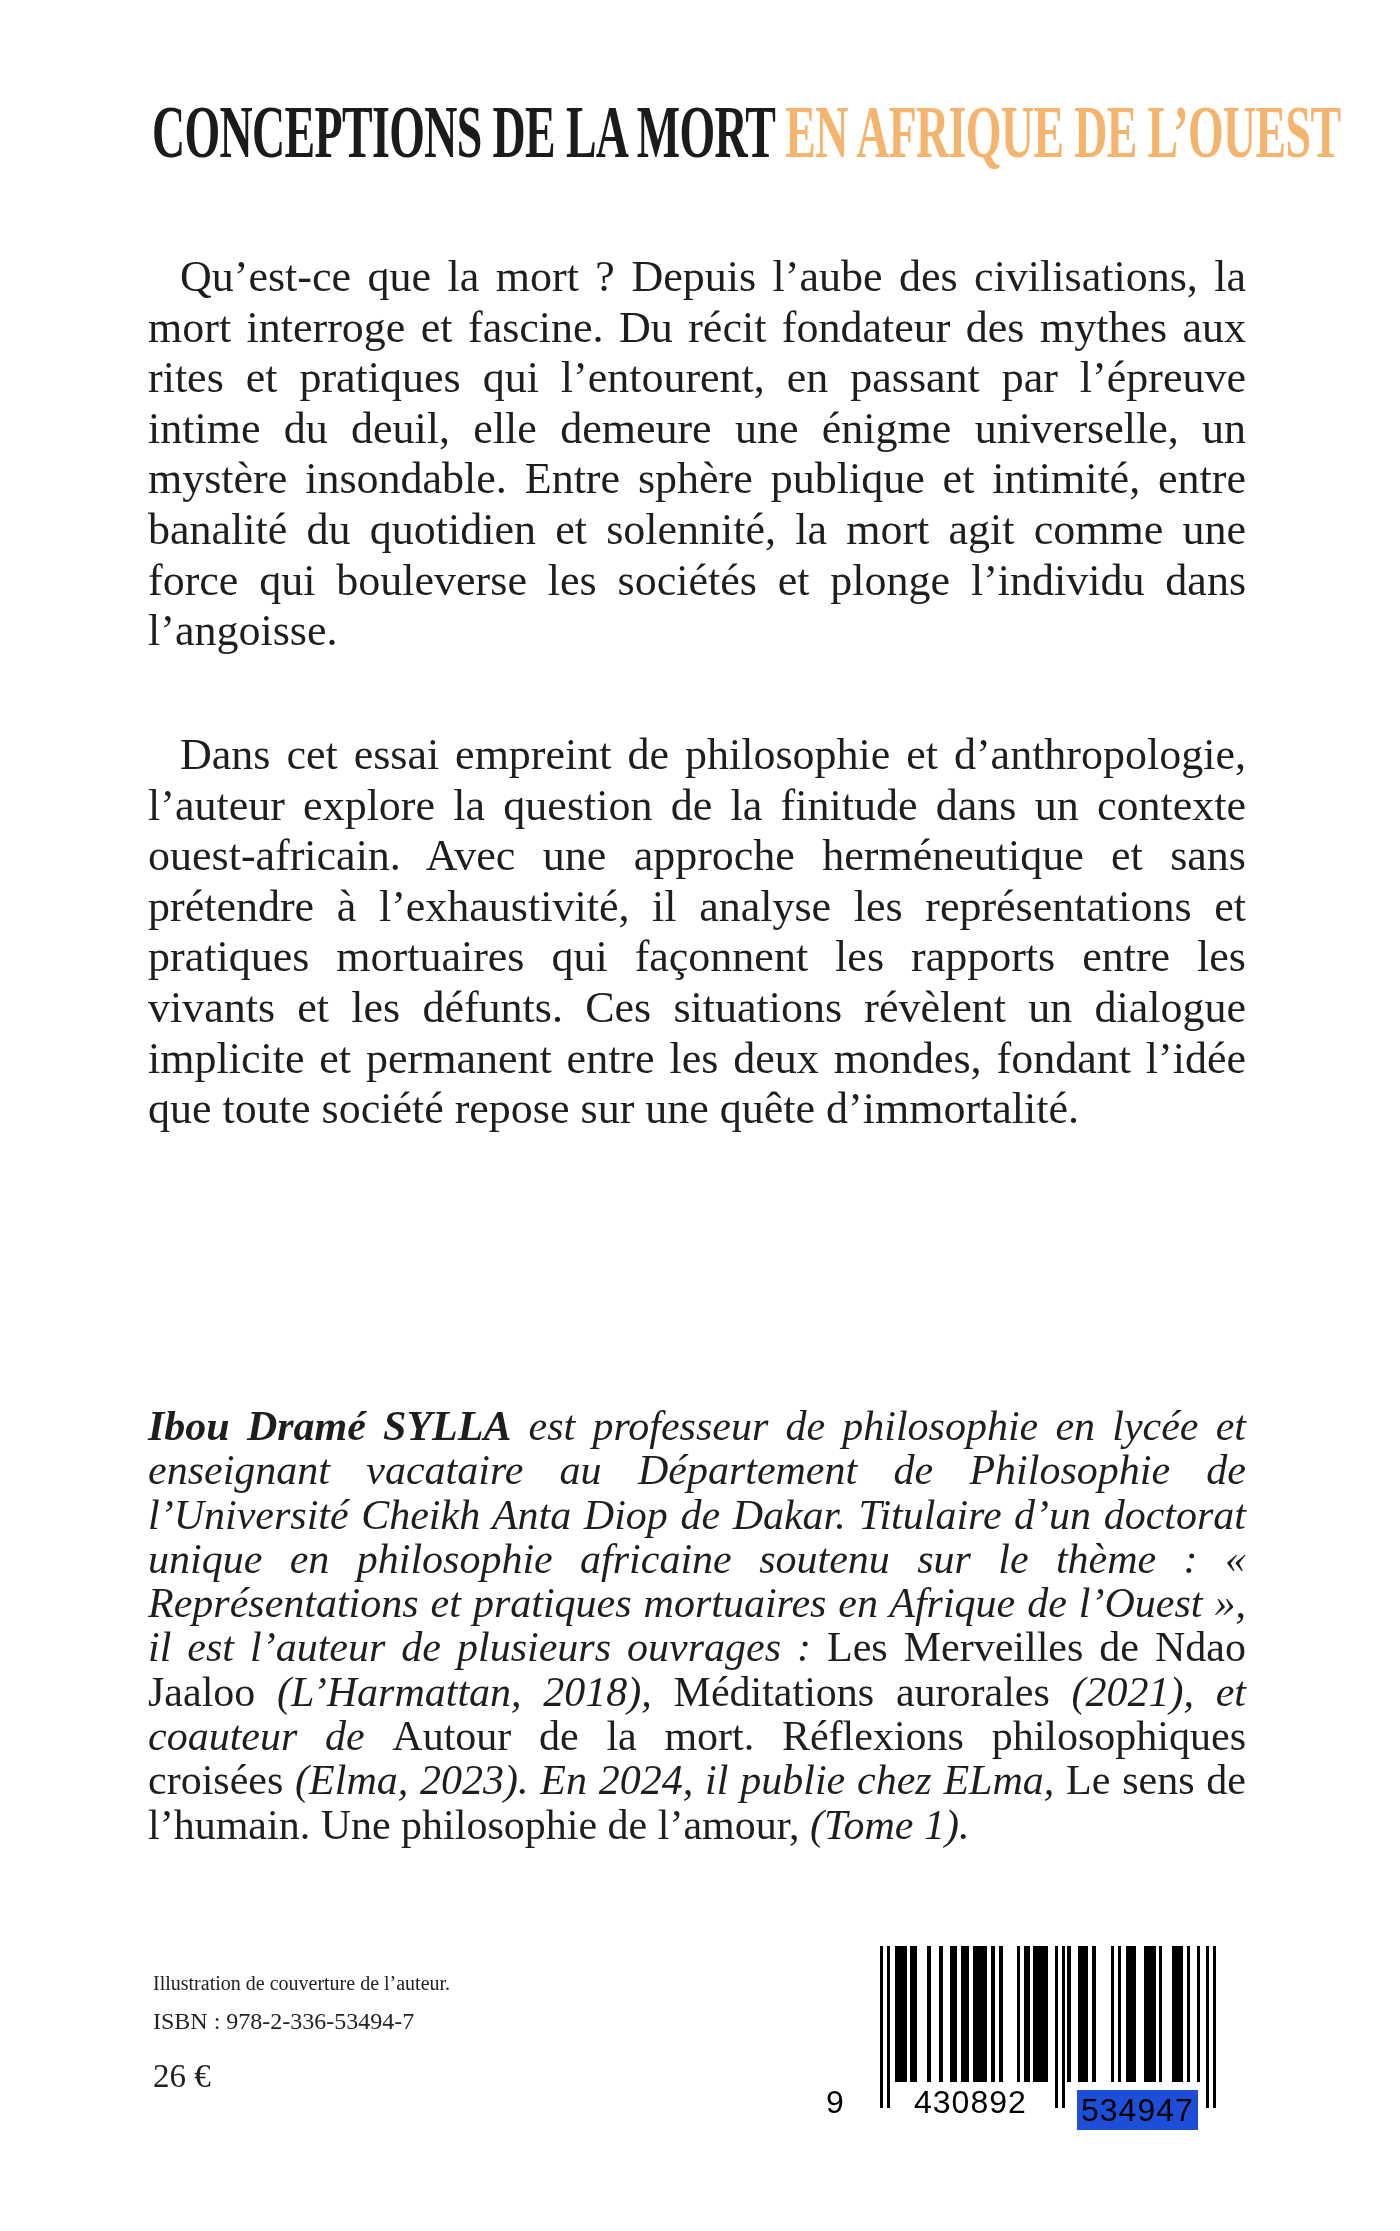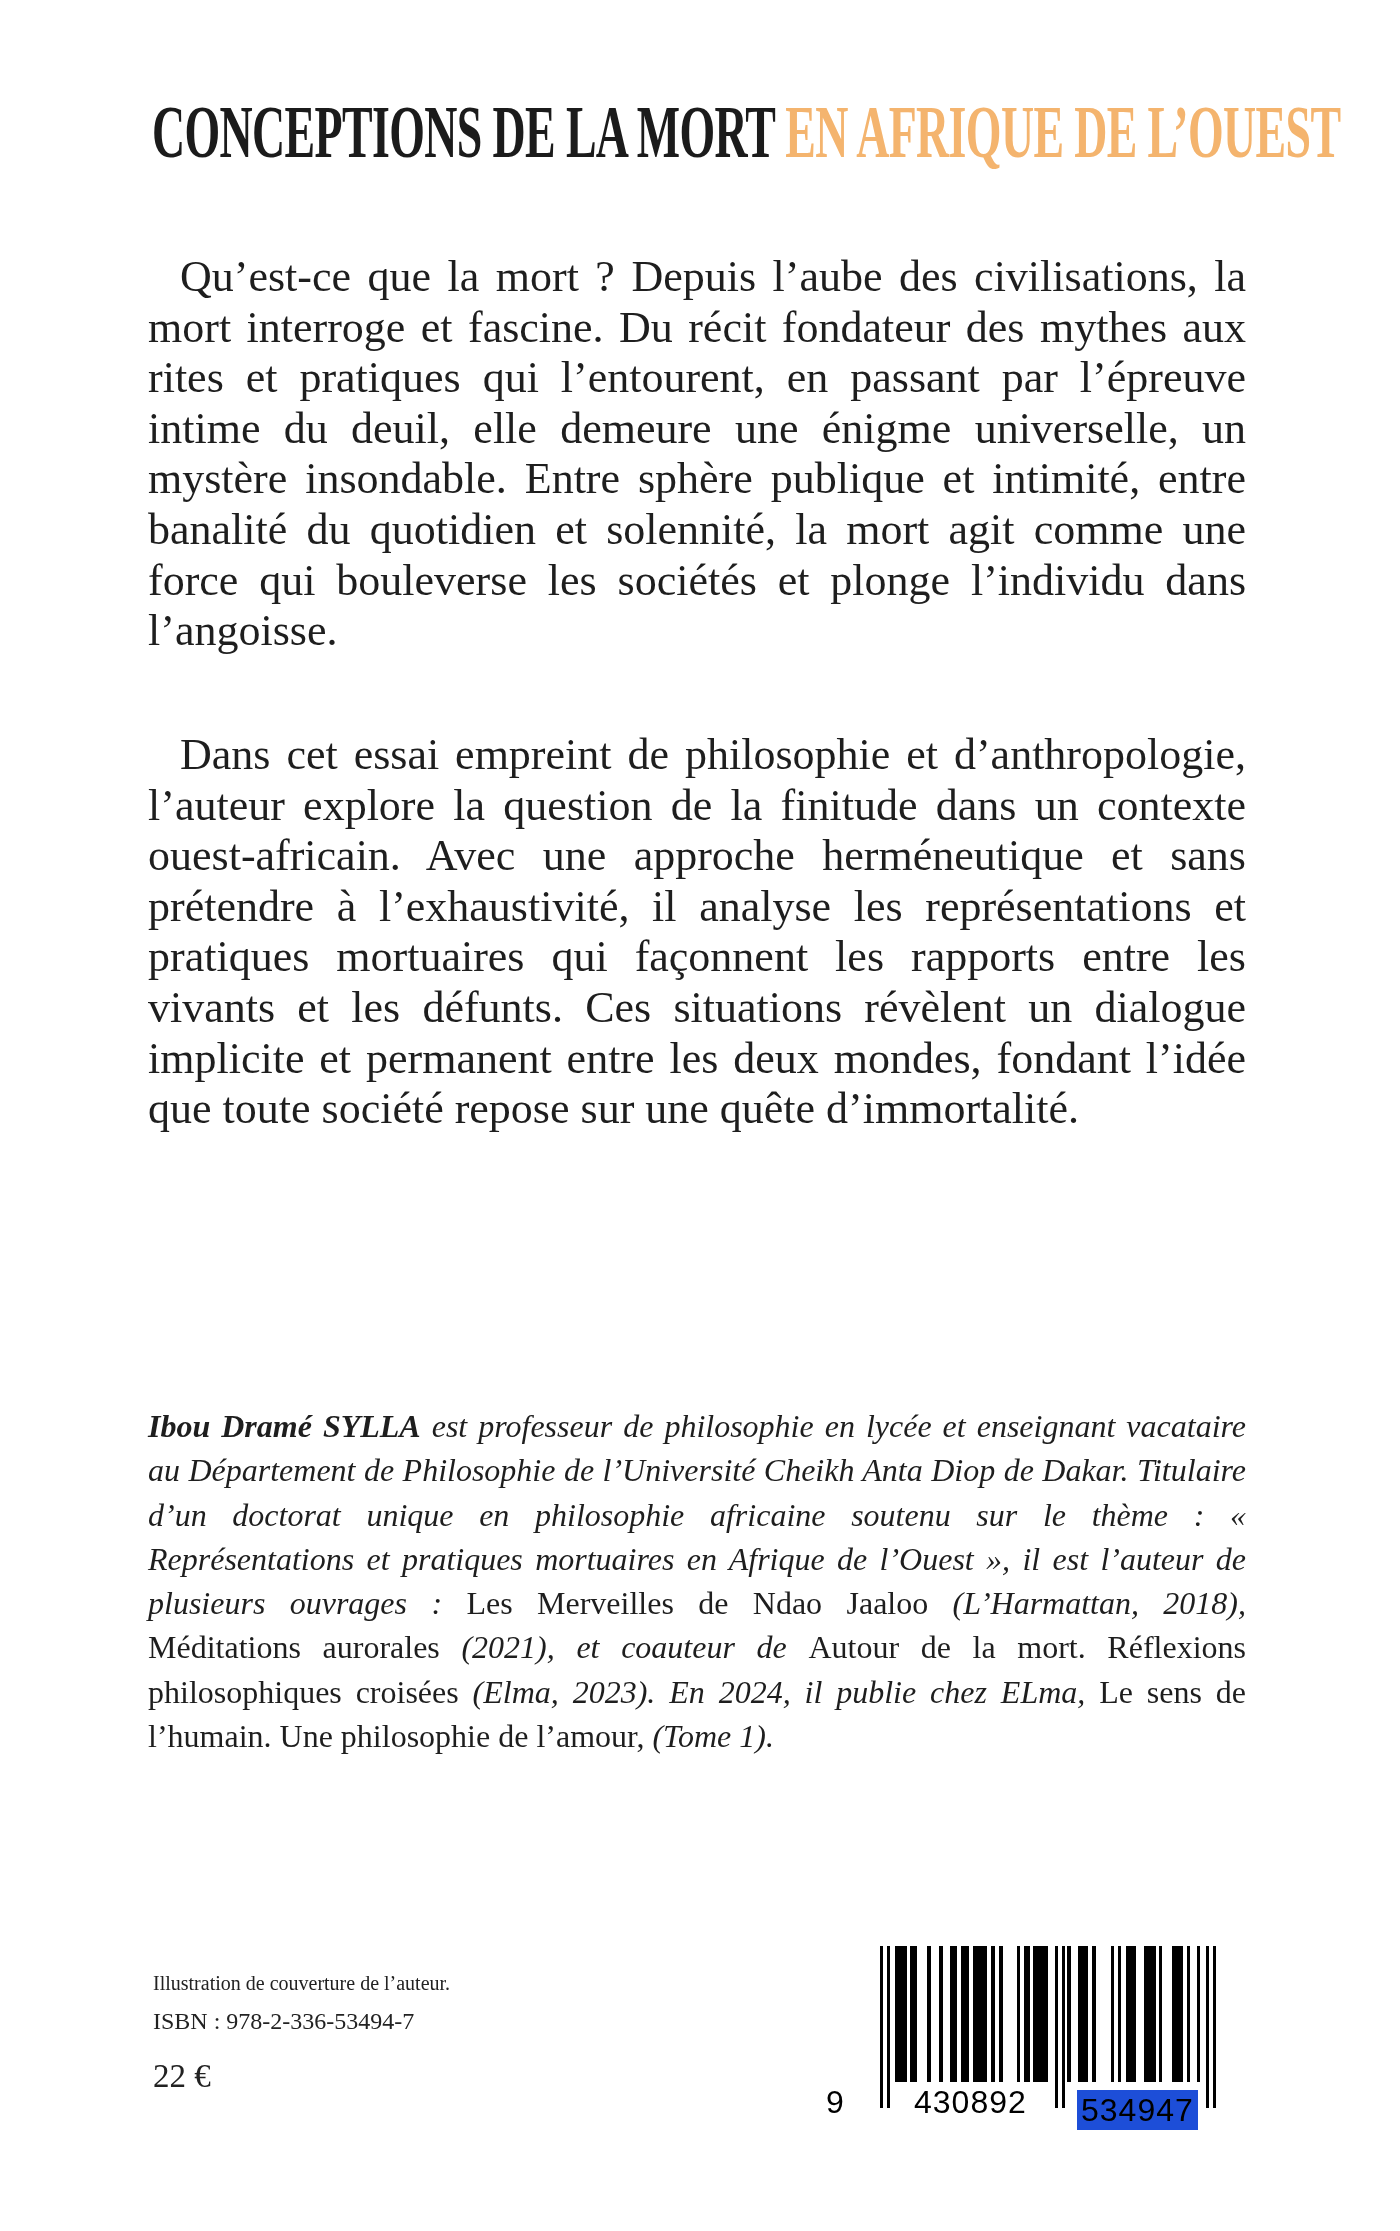--- a/index.html
+++ b/index.html
@@ -22,21 +22,21 @@
       font-size: 44px; line-height: 50.6px; text-align: justify;
       color: #1e1e1e;
     }
     .body-text p { margin: 0; text-indent: 32px; text-align: justify; }
     .p1 { top: 252px; }
     .p2 { top: 730px; }
 
     .bio {
       position: absolute; left: 148px; top: 1404px; width: 1098px;
       font-family: "Liberation Serif", "DejaVu Serif", serif;
-      font-size: 32px; line-height: 44.3px; text-align: justify;
+      font-size: 42px; line-height: 44.3px; text-align: justify;
       color: #1e1e1e; font-style: italic;
     }
     .bio .name { font-weight: bold; }
     .bio .upright { font-style: normal; }
 
     .footer-info {
       position: absolute; left: 153px; top: 1968px;
       font-family: "Liberation Serif", "DejaVu Serif", serif;
       color: #222;
     }
@@ -75,21 +75,21 @@
     <p>Dans cet essai empreint de philosophie et d’anthropologie, l’auteur explore la question de la finitude dans un contexte ouest-africain. Avec une approche herméneutique et sans prétendre à l’exhaustivité, il analyse les représentations et pratiques mortuaires qui façonnent les rapports entre les vivants et les défunts. Ces situations révèlent un dialogue implicite et permanent entre les deux mondes, fondant l’idée que toute société repose sur une quête d’immortalité.</p>
   </div>
 
   <div class="bio">
     <span class="name">Ibou Dramé SYLLA</span><span> est professeur de philosophie en lycée et enseignant vacataire au Département de Philosophie de l’Université Cheikh Anta Diop de Dakar. Titulaire d’un doctorat unique en philosophie africaine soutenu sur le thème : « Représentations et pratiques mortuaires en Afrique de l’Ouest », il est l’auteur de plusieurs ouvrages : </span><span class="upright">Les Merveilles de Ndao Jaaloo</span><span> (L’Harmattan, 2018), </span><span class="upright">Méditations aurorales</span><span> (2021), et coauteur de </span><span class="upright">Autour de la mort. Réflexions philosophiques croisées</span><span> (Elma, 2023). En 2024, il publie chez ELma, </span><span class="upright">Le sens de l’humain. Une philosophie de l’amour,</span><span> (Tome 1).</span>
   </div>
 
   <div class="footer-info">
     <div class="credit">Illustration de couverture de l’auteur.</div>
     <div class="isbn">ISBN : 978-2-336-53494-7</div>
-    <div class="price">22 €</div>
+    <div class="price">26 €</div>
   </div>
 
   <div class="barcode">
     <svg width="400" height="180" viewBox="0 0 400 180" xmlns="http://www.w3.org/2000/svg">
       <g fill="#000">
 
         <rect x="58" y="4" width="3" height="162"></rect>
         <rect x="65" y="4" width="3" height="162"></rect>
 
         <rect x="73" y="4" width="12" height="136"></rect>

